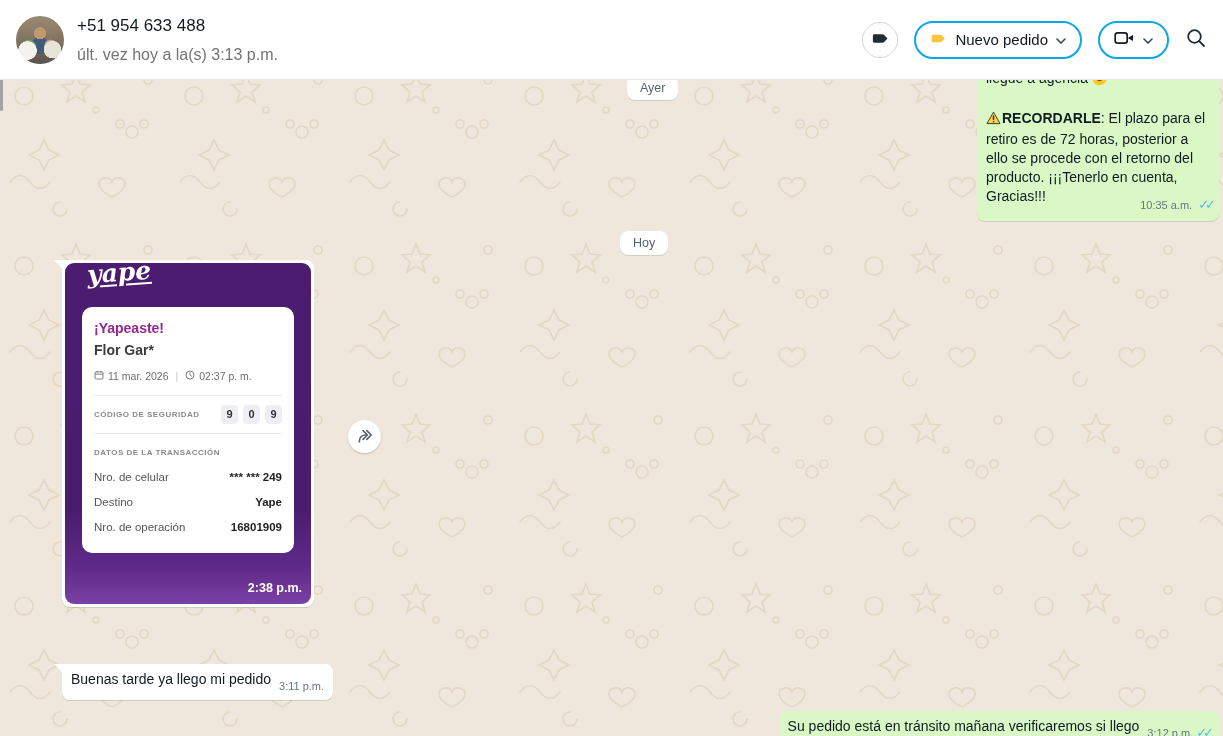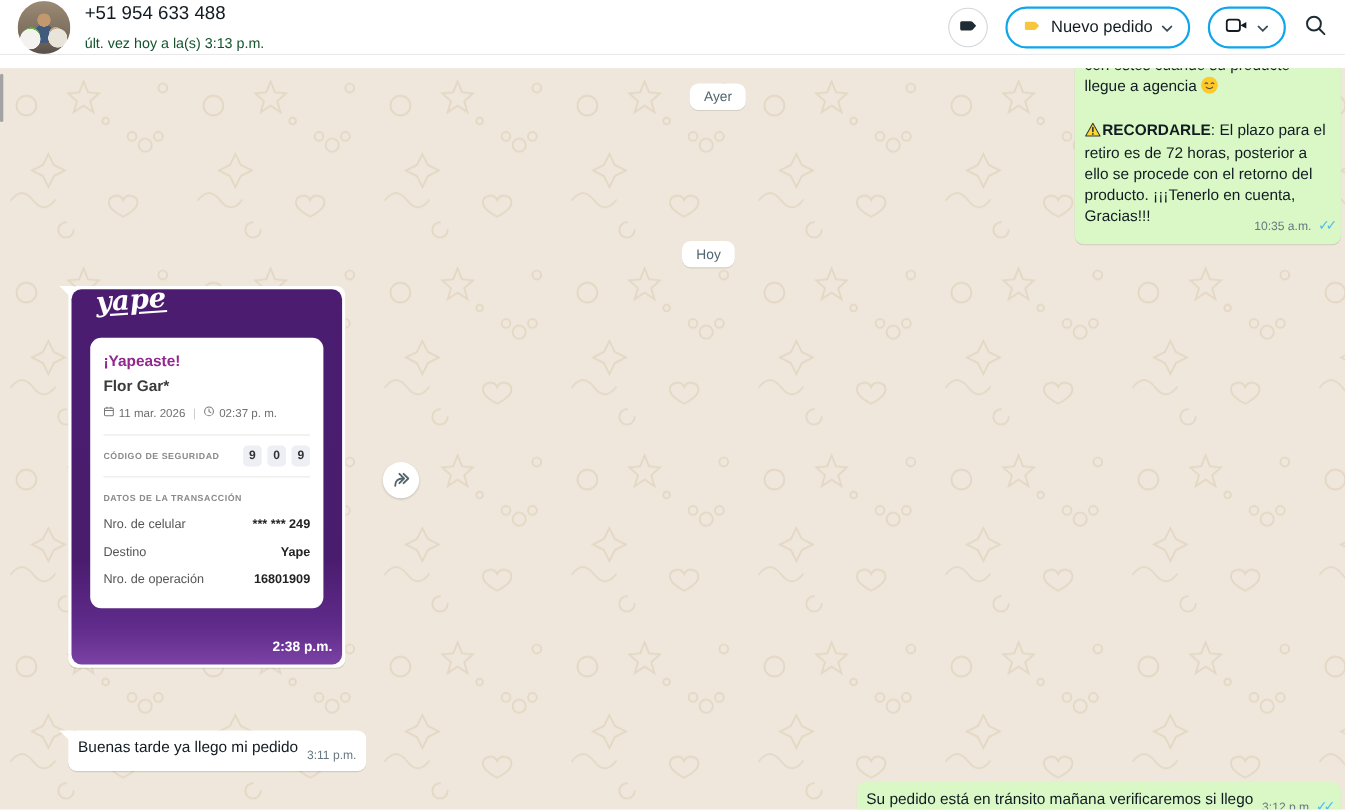--- a/index.html
+++ b/index.html
@@ -1,54 +1,54 @@
 <!DOCTYPE html>
 <html><head>
 <meta charset="utf-8">
 <style>
   * { margin:0; padding:0; box-sizing:border-box; }
   html,body { width:1223px; height:736px; overflow:hidden; }
   body { font-family:"Liberation Sans","DejaVu Sans",sans-serif; background:#fff; }
   #app { position:relative; width:1223px; height:736px; overflow:hidden; }
 
   
-  .header { position:absolute; top:0; left:0; right:0; height:50px; background:#fff;
+  .header { position:absolute; top:0; left:0; right:0; height:80px; background:#fff;
             border-bottom:1px solid #e9e9e9; display:flex; align-items:center;
             padding:0 16px; z-index:10; }
   .avatar { width:48px; height:48px; border-radius:50%; flex:0 0 48px; cursor:pointer;
             background:
               radial-gradient(circle at 24% 72%, #f3f2ee 0 18%, transparent 19%),
               radial-gradient(circle at 26% 66%, #6fae4e 0 16%, transparent 17%),
               radial-gradient(circle at 76% 70%, #e8e4da 0 17%, transparent 18%),
               radial-gradient(circle at 72% 62%, #c9a985 0 13%, transparent 14%),
               radial-gradient(circle at 50% 36%, #c2996f 0 15%, transparent 16%),
               radial-gradient(circle at 50% 62%, #3f5a7a 0 22%, transparent 23%),
               linear-gradient(180deg,#9b8a74 0%, #7c6f5e 60%, #58504a 100%); }
   .header-text { margin-left:13px; cursor:pointer; }
   .header-title { font-size:17px; color:#111b21; }
-  .header-sub { font-size:13px; color:#14532d; margin-top:10px; }
+  .header-sub { font-size:16px; color:#737373; margin-top:10px; }
   .header-actions { margin-left:auto; display:flex; align-items:center; gap:16px; }
   .circle-btn { width:36px; height:36px; border-radius:50%; border:1px solid #d1d7db;
                 background:#fff; display:flex; align-items:center; justify-content:center; cursor:pointer; }
   .pill-btn { height:38px; border-radius:19px; border:2px solid #0ea5e9; background:#fff;
               display:flex; align-items:center; gap:8px; padding:0 14px; cursor:pointer; }
   .pill-label { font-size:15px; color:#111b21; }
   .caret { width:10px; height:6px; }
   .search-btn { background:none; border:none; cursor:pointer; display:flex; align-items:center; }
 
   
   .chat { position:absolute; top:62px; left:0; right:0; bottom:0; background:#efe7db; overflow:hidden; }
   .wallpaper { position:absolute; inset:0; width:100%; height:100%; pointer-events:none; }
   .scroll-thumb { position:absolute; left:0; top:5px; width:3px; height:44px;
                   background:#a3a3a3; border-radius:3px; z-index:6; cursor:pointer; }
 
   .date-pill { position:absolute; background:#fff; color:#54656f; font-size:12.5px;
                padding:5px 13px; border-radius:8px; box-shadow:0 1px 0.5px rgba(11,20,26,.12); z-index:2; }
   .pill-ayer { left:627px; top:14px; }
-  .pill-hoy  { left:620px; top:157px; }
+  .pill-hoy  { left:620px; top:169px; }
 
   .msg { position:absolute; border-radius:8px; box-shadow:0 1px 0.5px rgba(11,20,26,.13);
          font-size:14px; color:#111b21; line-height:19px; z-index:2; cursor:pointer; }
   .msg.out { background:#d9f8c6; }
   .msg.in  { background:#fff; }
   .tail-in  { position:absolute; top:0; left:-8px; width:0; height:0;
               border-top:13px solid #fff; border-left:13px solid transparent; }
   .meta { float:right; font-size:11px; color:#667781; margin:8px -2px -2px 10px; white-space:nowrap; }
   .meta-inline { display:inline-block; position:relative; top:6px; margin-left:8px;
                  font-size:11px; color:#667781; white-space:nowrap; }

